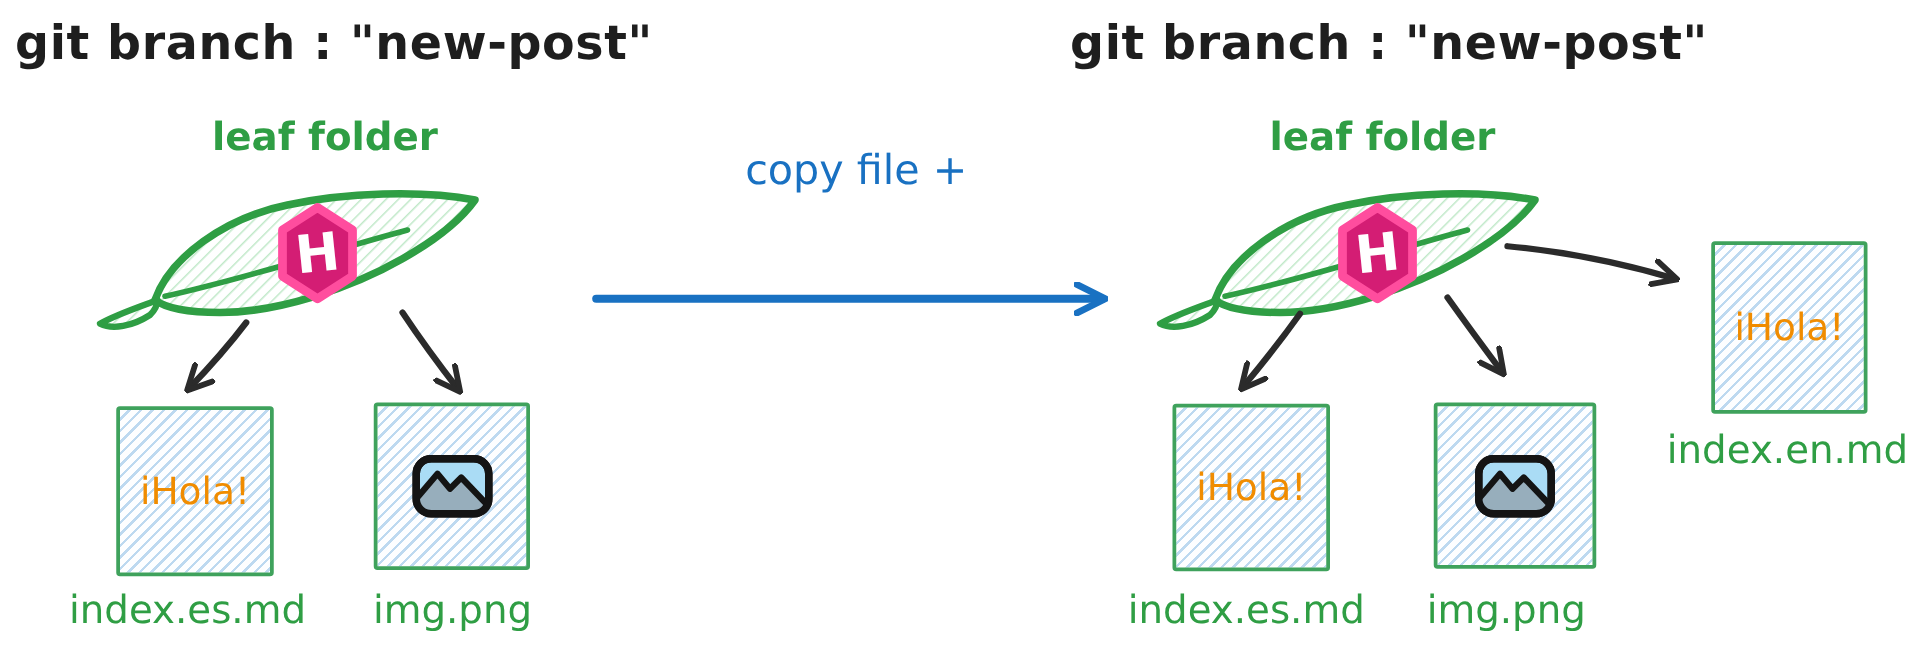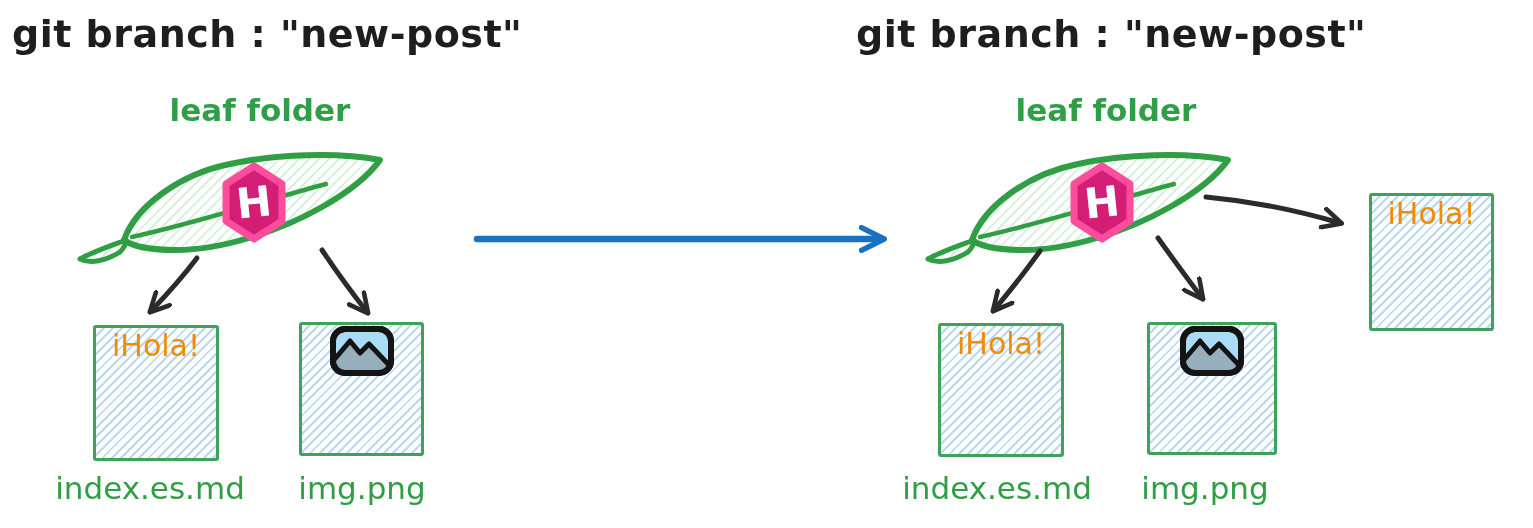--- a/index.html
+++ b/index.html
@@ -28,21 +28,21 @@
   .hexagon{fill:var(--pink_inner,#d41d74);stroke:var(--pink_outer,#ff4d9e);stroke-width:7;stroke-linejoin:round;}
   .hex-letter{
     font-family:"DejaVu Sans","Liberation Sans",sans-serif;font-weight:bold;font-size:42px;
     fill:var(--logo_letter,#fff);text-anchor:middle;
   }
   .hatchline{stroke:var(--leaf_hatch,#c0e8c8);stroke-width:2.4;}
   .file-box{
     border:3px solid var(--box_border,#3fa25c);border-radius:3px;
     background-color:#fdfeff;
     background-image:repeating-linear-gradient(135deg,rgba(255,255,255,0) 0 4.5px,var(--box_hatch,#bdd9f0) 4.5px 6.5px);
-    display:flex;align-items:flex-start;justify-content:center;
+    display:flex;align-items:center;justify-content:center;
   }
   .box-es-left{left:93px;top:325px;width:120px;height:130px;}
   .box-img-left{left:299px;top:322px;width:119px;height:128px;}
   .box-es-right{left:938px;top:323px;width:120px;height:128px;}
   .box-img-right{left:1147px;top:322px;width:124px;height:127px;}
   .box-en-right{left:1369px;top:193px;width:119px;height:132px;}
   .hola{font-size:30px;color:var(--orange,#f08c00);white-space:nowrap;}
   .file-label{
     font-size:31px;color:var(--green,#2f9e44);text-align:center;width:200px;white-space:nowrap;
   }
@@ -100,20 +100,21 @@
 
   <svg class="abs leaf leaf-right" viewBox="0 0 320 135">
     <path class="leaf-body" d="M 54,100 C 66,66 110,34 160,24 C 206,14 268,12 310,20 C 300,34 282,50 252,67 C 210,91 152,110 106,110 C 80,110 62,106 54,100 Z"></path>
     <path class="leaf-stem" d="M 56,100 C 40,106 22,112 10,119 C 20,124 36,121 50,112 C 54,108 56,104 56,100 Z"></path>
     <path class="leaf-vein" d="M 62,97 C 130,82 196,60 256,44"></path>
     <polygon class="hexagon" points="184,26 212,44 212,81 184,99 156,81 156,44"></polygon>
     <text class="hex-letter" x="184" y="77" transform="rotate(-6 184 62)">H</text>
   </svg>
 
   <div class="abs trans-label">
+    <div>copy file +</div>
   </div>
 
   <svg class="abs overlay" viewBox="0 0 1533 528">
     <path class="arrow-black" marker-end="url(#ahBlack)" d="M 197,258 Q 178,283 151,311"></path>
     <path class="arrow-black" marker-end="url(#ahBlack)" d="M 322,250 Q 342,280 367,312"></path>
     <path class="arrow-blue" marker-end="url(#ahBlue)" d="M 477,239 L 882,239"></path>
     <path class="arrow-black" marker-end="url(#ahBlack)" d="M 1040,251 Q 1020,279 994,310"></path>
     <path class="arrow-black" marker-end="url(#ahBlack)" d="M 1158,238 Q 1178,266 1202,298"></path>
     <path class="arrow-black" marker-end="url(#ahBlack)" d="M 1206,197 Q 1272,203 1340,223"></path>
   </svg>
@@ -151,14 +152,15 @@
         <path class="img-mtn-line" d="M 4,36 L 21,16 L 31,28 L 40,19 L 61,41"></path>
       </g>
       <rect x="4" y="4" width="58" height="44" rx="12" fill="none" stroke="var(--icon_ink,#141414)" stroke-width="6"></rect>
     </svg>
   </div>
   <div class="abs file-box box-en-right">
     <span class="hola">iHola!</span>
   </div>
   <div class="abs file-label lbl-es-right">index.es.md</div>
   <div class="abs file-label lbl-img-right">img.png</div>
+  <div class="abs file-label lbl-en-right">index.en.md</div>
 
 </div>
 
 </body></html>

